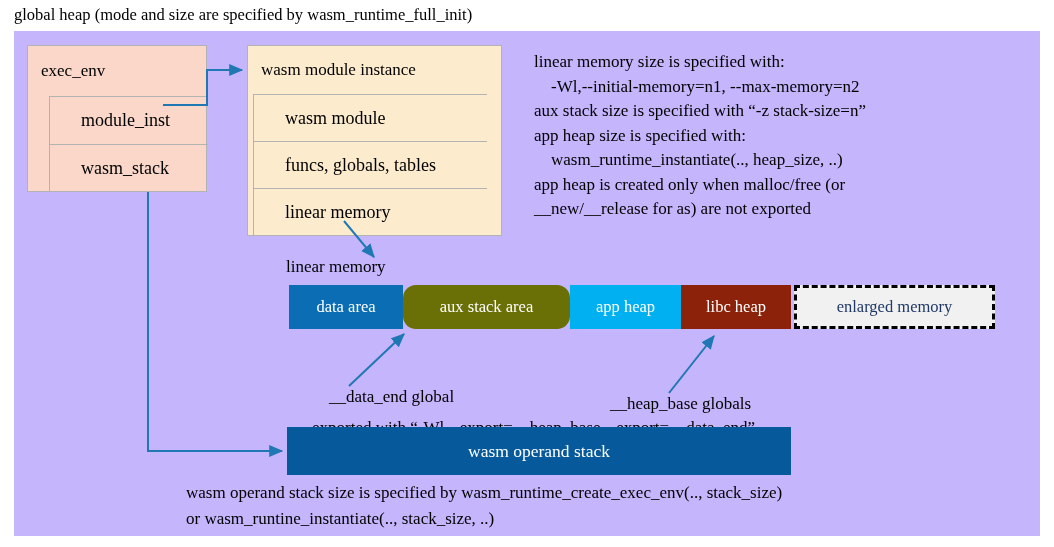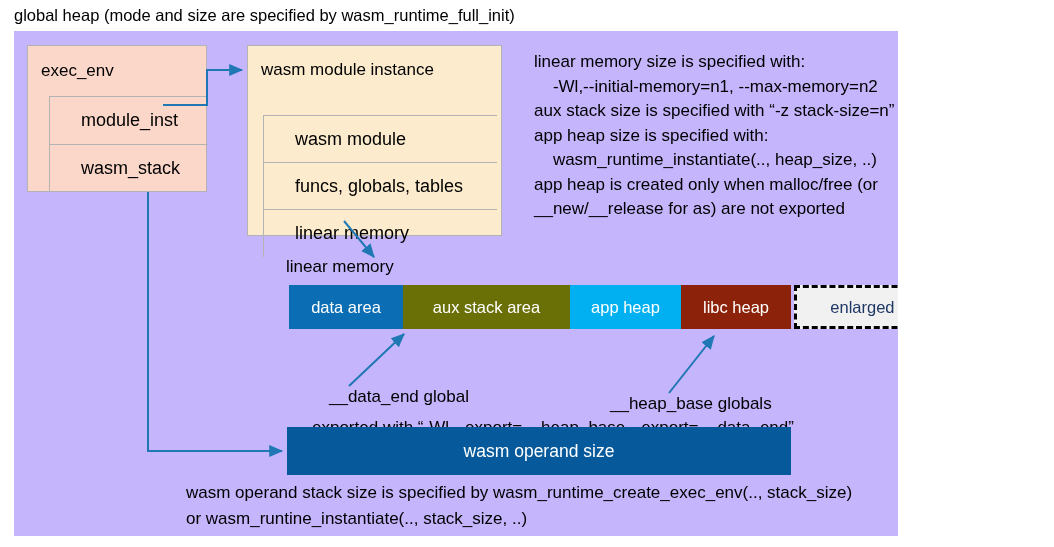--- a/index.html
+++ b/index.html
@@ -7,24 +7,25 @@
     margin: 0;
     padding: 0;
     background: #ffffff;
   }
   body {
     font-family: "Liberation Sans", sans-serif;
     color: #000000;
   }
   #page {
     position: relative;
-    width: 898px;
+    width: 1054px;
     height: 547px;
     overflow: hidden;
     background: #ffffff;
+    font-family: Liberation Serif, serif;
   }
   
   #diagram-title {
     position: absolute;
     left: 14px;
     top: 4px;
     font-size: 16.5px;
     line-height: 22px;
     color: #000000;
     white-space: nowrap;
@@ -82,21 +83,21 @@
 
   
   #module-inst-box {
     left: 233px;
     top: 14px;
     width: 255px;
     height: 191px;
     background: #fceccd;
   }
   #module-inst-box .struct-head { height: 48px; }
-  #module-inst-box .struct-row  { left: 15px; width: 234px; margin-top: 21px; }
+  #module-inst-box .struct-row  { left: 5px; width: 234px; }
   #module-inst-row-0 { top: 48px;  height: 47px; }
   #module-inst-row-1 { top: 95px;  height: 47px; }
   #module-inst-row-2 { top: 142px; height: 48px; }
 
   
   #notes-block {
     position: absolute;
     left: 520px;
     top: 19px;
     width: 500px;
@@ -221,31 +222,31 @@
     -Wl,--initial-memory=n1, --max-memory=n2
 aux stack size is specified with “-z stack-size=n”
 app heap size is specified with:
     wasm_runtime_instantiate(.., heap_size, ..)
 app heap is created only when malloc/free (or
 __new/__release for as) are not exported</div>
 
     <div id="linear-memory-caption">linear memory</div>
     <div id="memory-bar" style="width: 706px;">
         <div class="mem-seg" style="left: 0px; width: 114px; background: rgb(11, 110, 181);">data area</div>
-        <div class="mem-seg" style="left: 114px; width: 167px; background: rgb(106, 112, 5);">aux stack area</div>
+        <div class="mem-seg" style="left: 114px; width: 167px; background: rgb(106, 112, 5); border-radius: 13px;">aux stack area</div>
         <div class="mem-seg" style="left: 281px; width: 111px; background: rgb(0, 176, 240);">app heap</div>
         <div class="mem-seg" style="left: 392px; width: 110px; background: rgb(139, 34, 9);">libc heap</div>
         <div class="mem-seg dashed" style="left: 505px; width: 201px;">enlarged memory</div>
       </div>
 
     <div id="data-end-label">__data_end global</div>
     <div id="heap-base-label">__heap_base globals</div>
     <div id="exported-with-label">exported with “-Wl,--export=__heap_base,--export=__data_end”</div>
 
-    <div id="operand-stack-box" style="background: rgb(6, 90, 155);">wasm operand size</div>
+    <div id="operand-stack-box" style="background: rgb(6, 90, 155);">wasm operand stack</div>
     <div id="operand-stack-note">wasm operand stack size is specified by wasm_runtime_create_exec_env(.., stack_size)
 or wasm_runtine_instantiate(.., stack_size, ..)</div>
 
     <svg id="connectors" viewBox="0 0 1026 505">
       <defs>
         <marker id="arrow-head" markerWidth="8" markerHeight="8" refX="6.4" refY="3" orient="auto">
           <path d="M0,0 L7,3 L0,6 z" fill="#1f77b4"></path>
         </marker>
         <marker id="arrow-head-sm" markerWidth="8" markerHeight="8" refX="6.4" refY="3" orient="auto">
           <path d="M0,0 L7,3 L0,6 z" fill="#1f77b4"></path>

